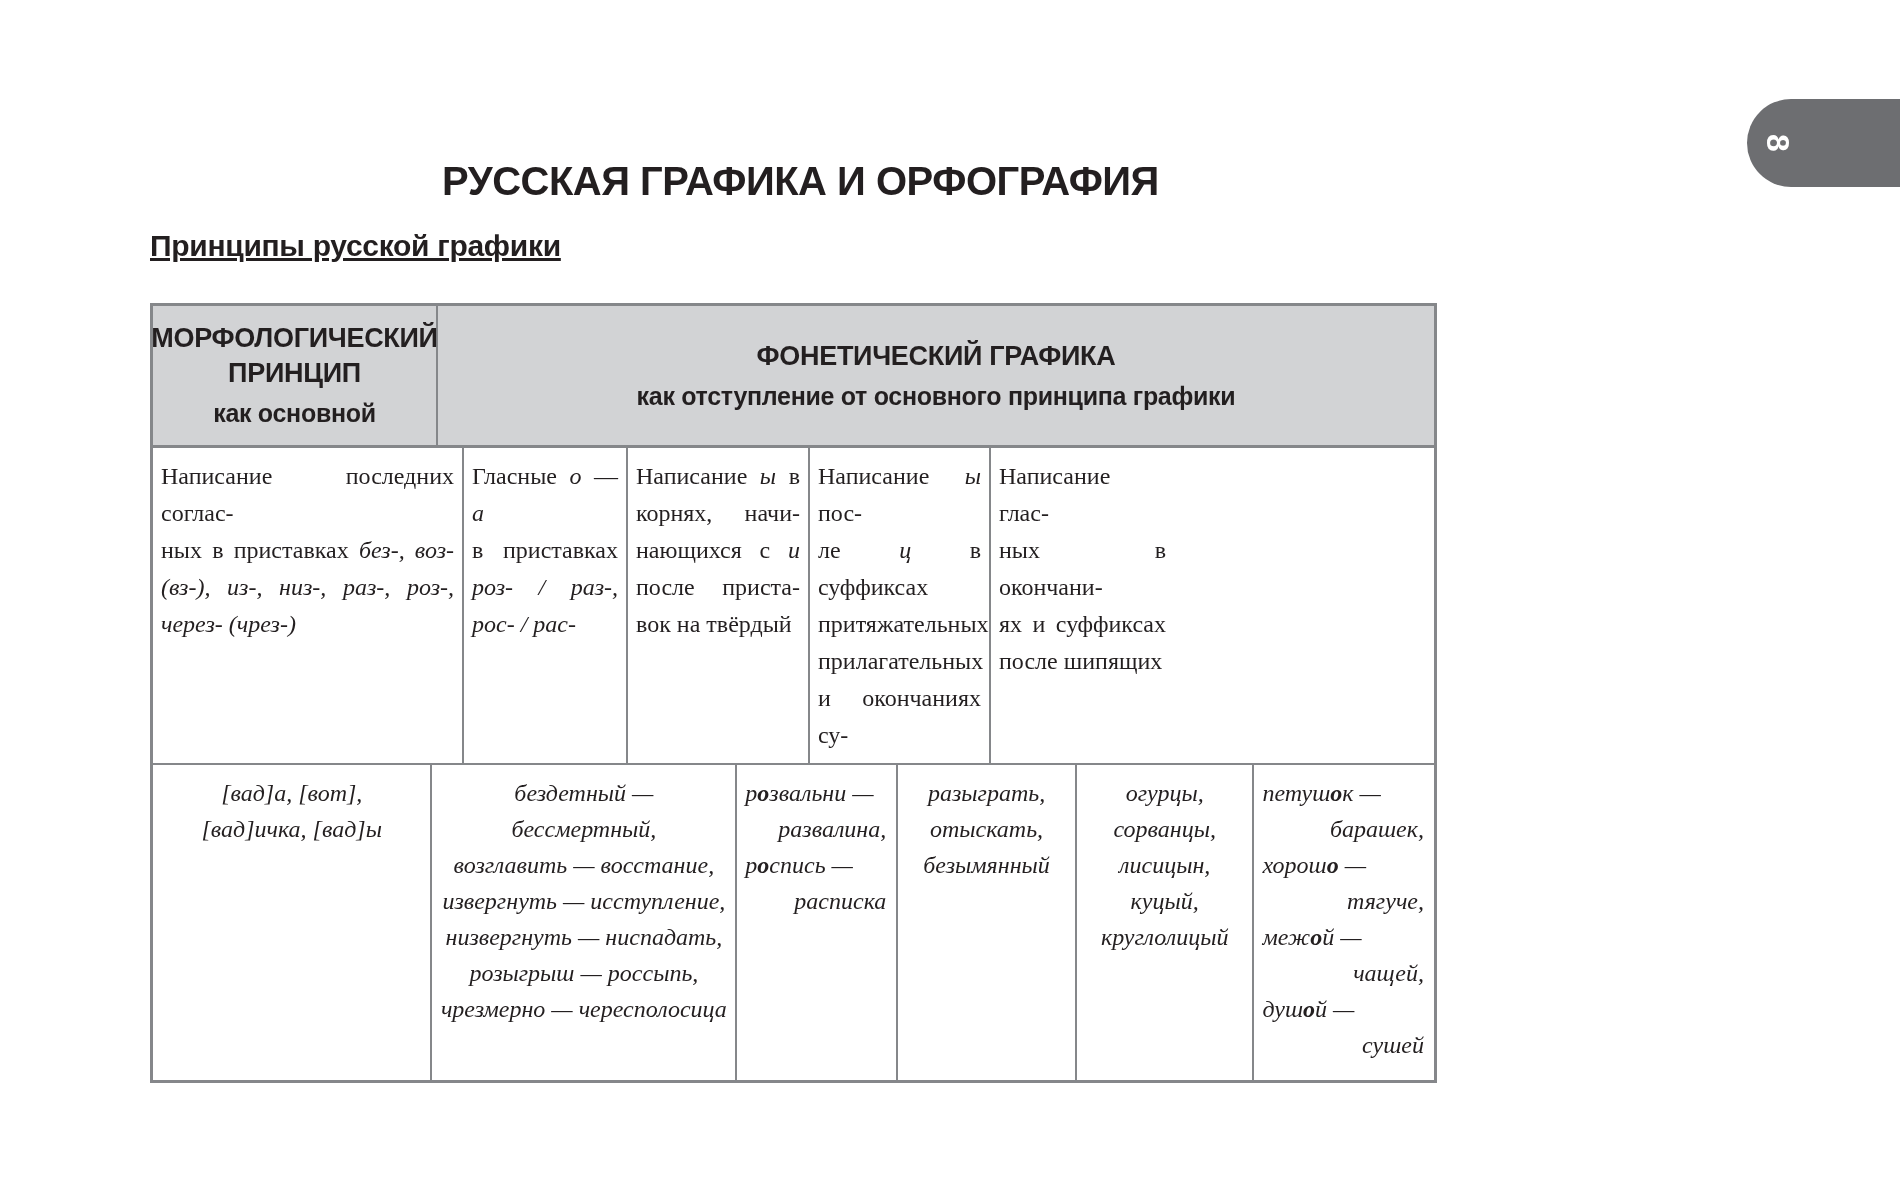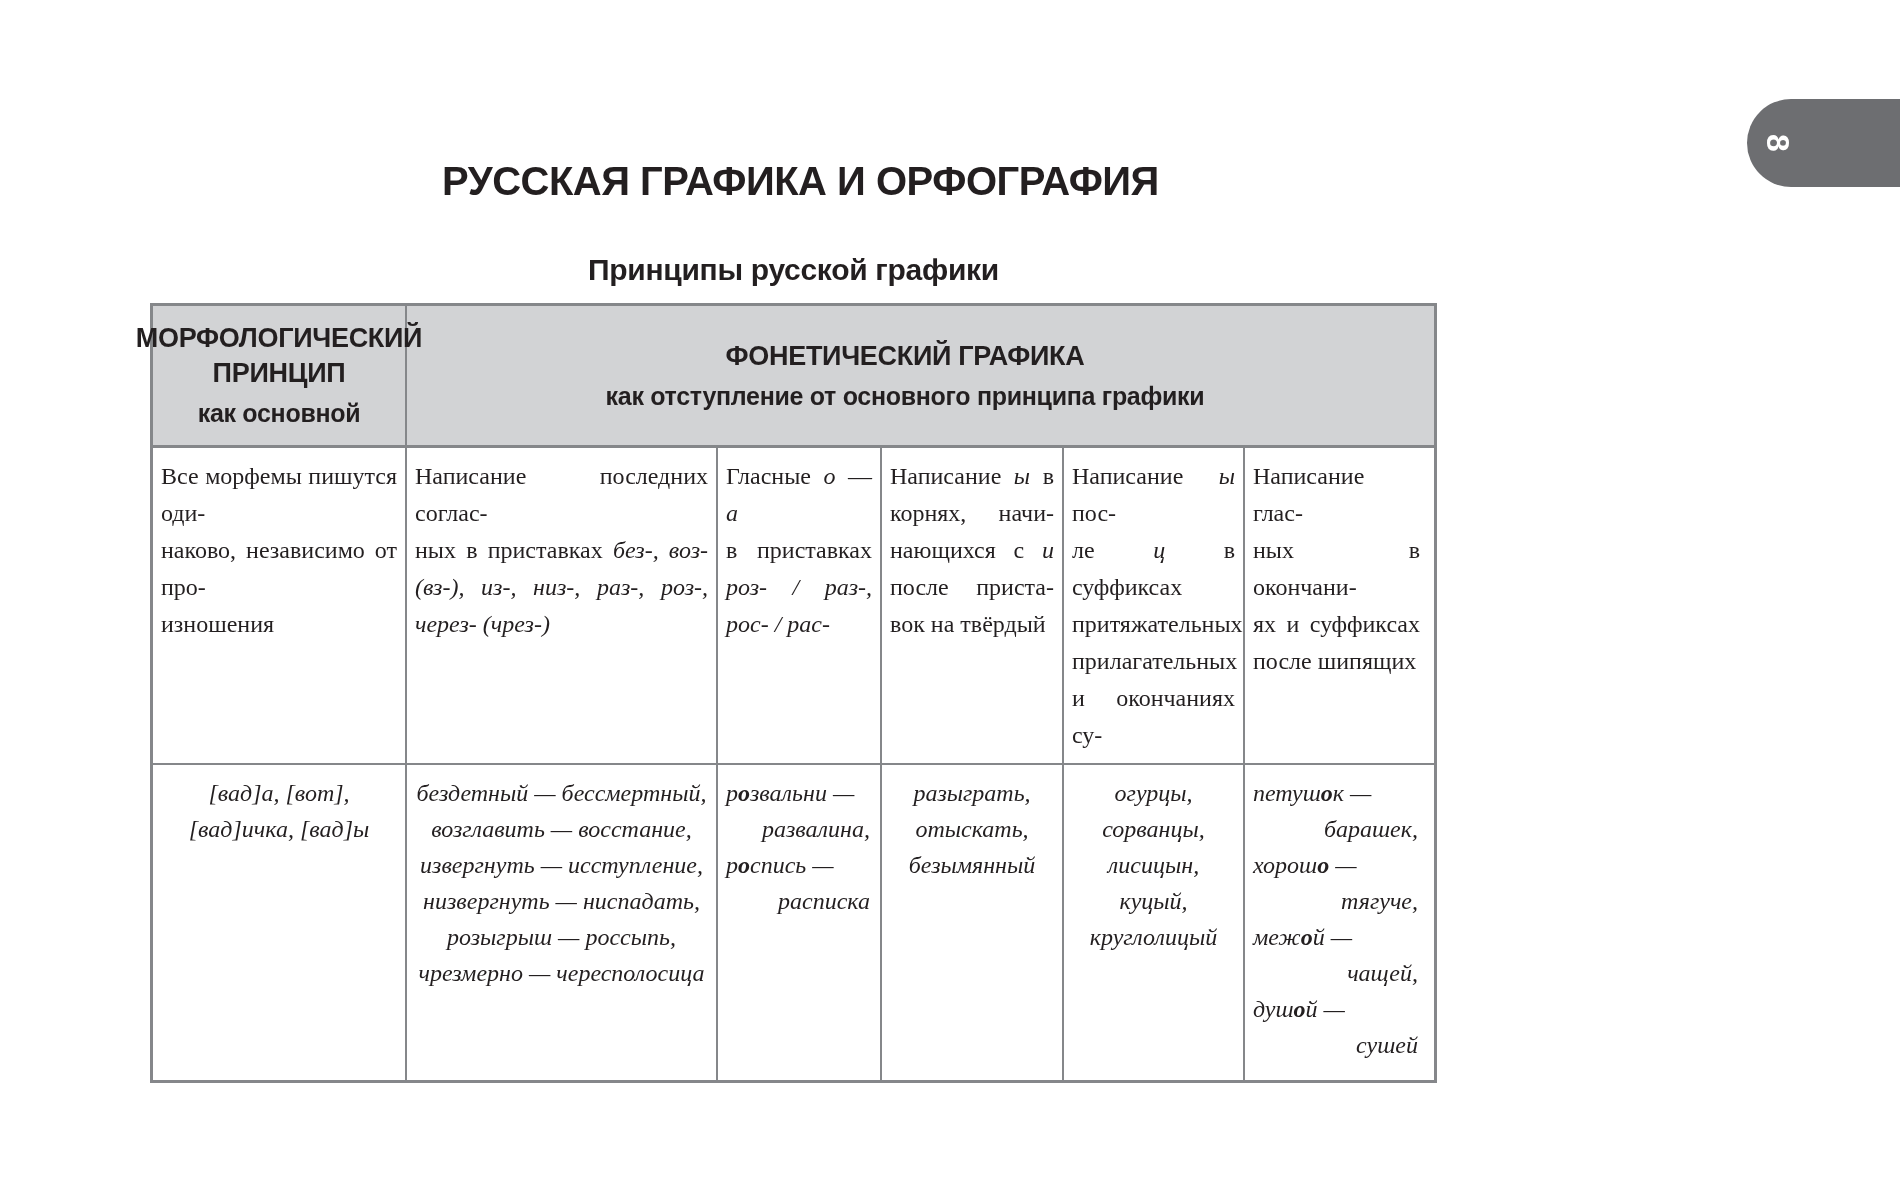--- a/index.html
+++ b/index.html
@@ -16,33 +16,33 @@
 
   
   .badge{position:absolute;left:1747px;top:99px;width:215px;height:88px;
          background:var(--badge-bg);border-radius:44px 0 0 44px;}
   .badge-num{position:absolute;left:22px;top:50%;transform:translateY(-50%) rotate(90deg);
          color:var(--badge-text);font:bold 32px/32px "Liberation Sans",sans-serif;}
 
   
   .title{position:absolute;left:157px;top:158px;width:1287px;text-align:center;
          font:bold 40px/46px "Liberation Sans",sans-serif;letter-spacing:-0.5px;}
-  .subtitle{position:absolute;left:150px;top:252px;width:1287px;text-align:center;
-         font:bold 30px/36px "Liberation Sans",sans-serif;letter-spacing:-0.3px;}
+  .subtitle{position:absolute;left:150px;top:228px;width:1287px;text-align:left;
+         font:bold 30px/36px "Liberation Sans",sans-serif;letter-spacing:-0.3px;text-decoration:underline;}
 
   
   .tbl{position:absolute;left:150px;top:303px;width:1287px;border:3px solid var(--border);
        background:#fff;}
   .hrow{display:flex;height:142px;border-bottom:3px solid var(--border);background:var(--header-bg);}
   .brow{display:flex;}
   .desc-row{height:317px;border-bottom:2px solid var(--border);}
   .ex-row{height:315px;}
   .cell,.hcell{border-right:2px solid var(--border);height:100%;}
   .cell:last-child,.hcell:last-child{border-right:none;}
-  .w1{width:254px}.w2{width:311px}.w3{width:164px}.w4{width:182px}.w5{width:181px}.w6{width:183px}
+  .w1{width:285px}.w2{width:311px}.w3{width:164px}.w4{width:182px}.w5{width:181px}.w6{width:183px}
   .wph{width:996px}
 
   .hcell{display:flex;flex-direction:column;justify-content:center;align-items:center;
          text-align:center;font-family:"Liberation Sans",sans-serif;font-weight:bold;}
   .hline1{font-size:27px;line-height:35px;letter-spacing:-0.3px;}
   .hline2{font-size:25px;line-height:34px;margin-top:5px;letter-spacing:-0.3px;}
 
   .cell{font-family:"Liberation Serif",serif;font-size:24px;line-height:37px;
         padding:10px 8px 0 8px;overflow:hidden;}
   .desc div{text-align:justify;text-align-last:justify;}
@@ -73,25 +73,20 @@
         <div class="hline1">ПРИНЦИП</div>
         <div class="hline2">как основной</div>
       </div>
       <div class="hcell wph">
         <div class="hline1">ФОНЕТИЧЕСКИЙ ГРАФИКА</div>
         <div class="hline2">как отступление от основного принципа графики</div>
       </div>
     </div>
 
     <div class="brow desc-row">
-      <div class="cell w1 desc">
-          <div>Все морфемы пишутся оди-</div>
-          <div>наково, независимо от про-</div>
-          <div>изношения</div>
-        </div>
       <div class="cell w2 desc">
           <div>Написание последних соглас-</div>
           <div>ных в приставках <i>без-, воз-</i></div>
           <div><i>(вз-), из-, низ-, раз-, роз-,</i></div>
           <div><i>через- (чрез-)</i></div>
         </div>
       <div class="cell w3 desc">
           <div>Гласные <i>о</i> — <i>а</i></div>
           <div>в приставках</div>
           <div><i>роз- / раз-,</i></div>

